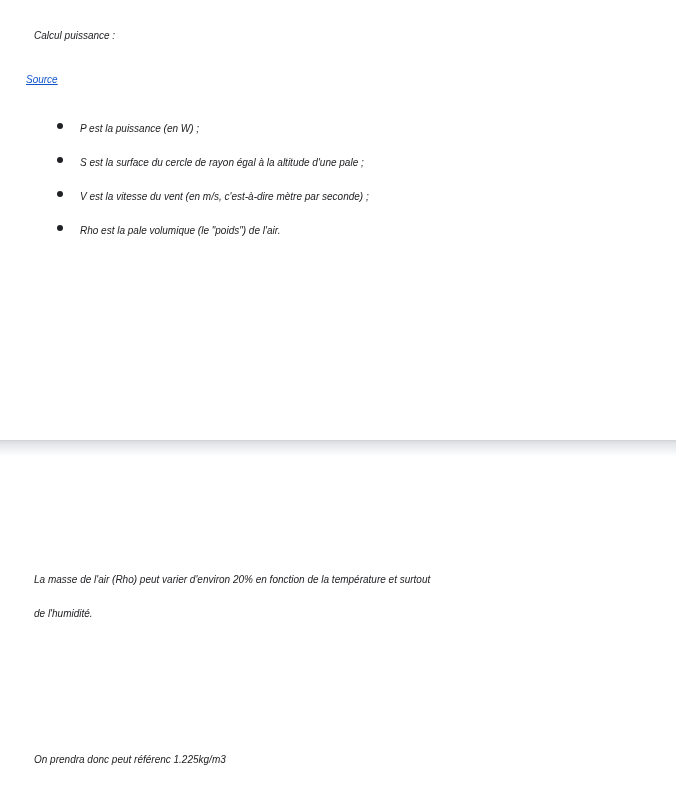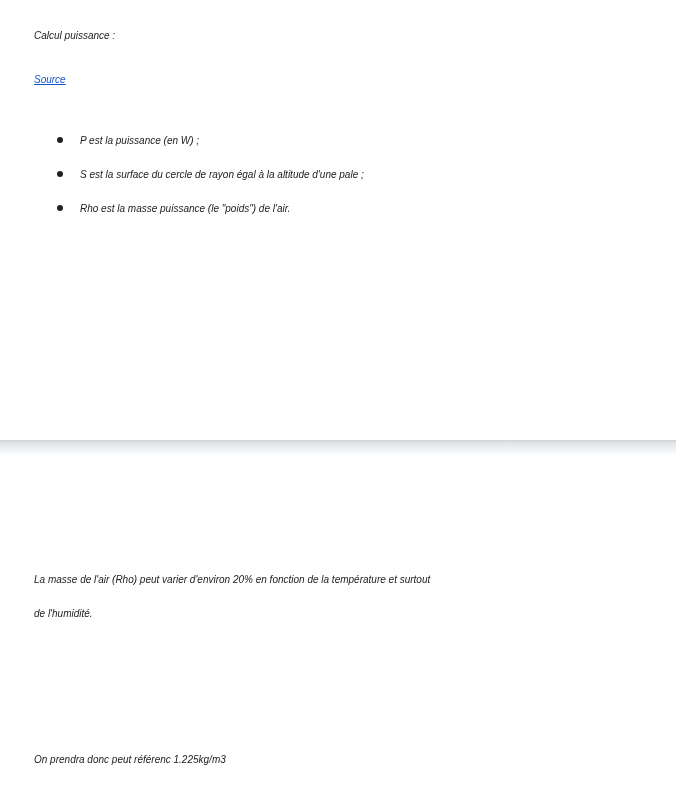--- a/index.html
+++ b/index.html
@@ -14,33 +14,32 @@
     width:564px; height:805px;
     font-style:italic;
     color:#202124;
     font-size:10px;
     margin-top:16px;
   }
   .abs { position:absolute; }
 
   
   .title { left:34px; top:9px; line-height:22px; white-space:nowrap; }
-  .source-line { left:34px; top:53px; line-height:22px; }
+  .source-line { left:26px; top:53px; line-height:22px; }
   .source-link {
     color:#1155cc;
     text-decoration:underline;
     font-style:italic;
     cursor:pointer;
   }
   .formula { left:34px; top:75px; line-height:22px; white-space:nowrap; }
 
   .bullets { left:34px; top:107px; list-style:none; }
   .bullets li {
     display:flex;
-    align-items:center;
     height:34px;
     white-space:nowrap;
   }
   .bullet-dot {
     width:6px; height:6px;
     border-radius:50%;
     background:#202124;
     margin-left:23px;
     margin-right:17px;
     flex:0 0 auto;
@@ -85,21 +84,25 @@
     <li>
       <span class="bullet-dot"></span>
       <span>P est la puissance (en W) ;</span>
     </li>
     <li>
       <span class="bullet-dot"></span>
       <span>S est la surface du cercle de rayon égal à la altitude d'une pale ;</span>
     </li>
     <li>
       <span class="bullet-dot"></span>
-      <span>Rho est la masse puissance (le "poids") de l'air.</span>
+      <span>V est la vitesse du vent (en m/s, c'est-à-dire mètre par seconde) ;</span>
+    </li>
+    <li>
+      <span class="bullet-dot"></span>
+      <span>Rho est la pale volumique (le "poids") de l'air.</span>
     </li>
   </ul>
 
   <div class="abs page-break"></div>
 
   <div class="abs para para1">
     <div class="pline">La masse de l'air (Rho) peut varier d'environ 20% en fonction de la température et surtout</div>
     <div class="pline">de l'humidité.</div>
   </div>
 

